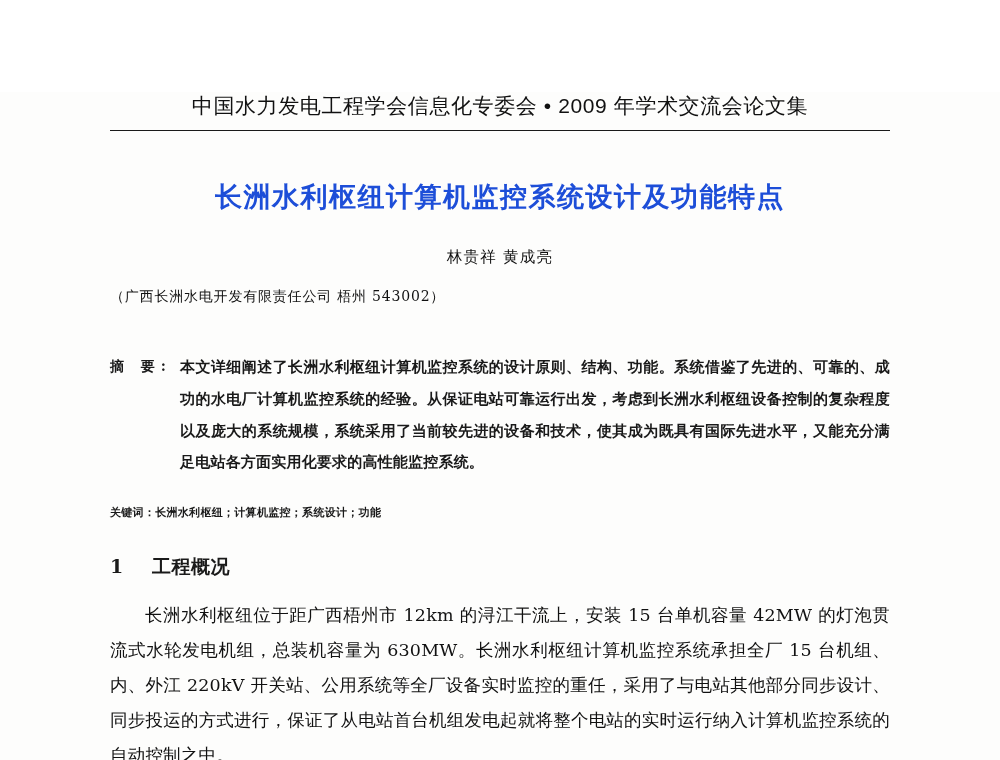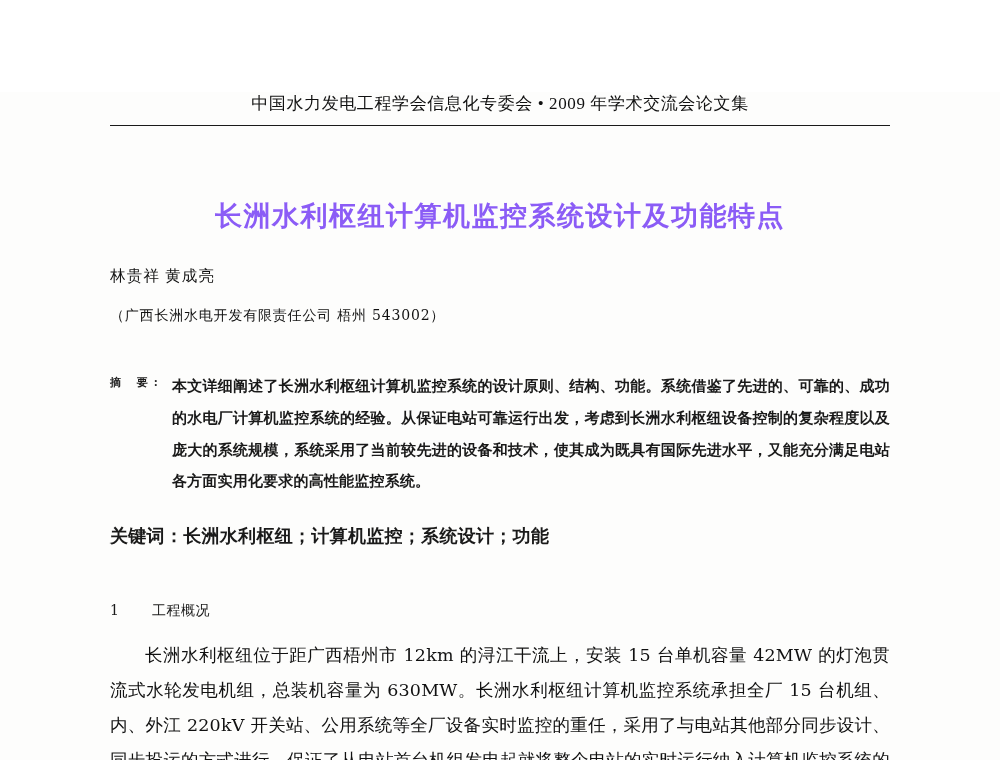--- a/index.html
+++ b/index.html
@@ -18,88 +18,87 @@
     position: relative;
     width: 1000px;
     height: 760px;
     background: #fdfdfc;
     box-sizing: border-box;
     padding: 0 110px;
   }
   .running-head {
     margin-top: 92px;
     text-align: center;
-    font-size: 17px;
+    font-size: 21px;
     letter-spacing: 0.6px;
     color: #111;
-    font-family: Liberation Serif, serif;
+    font-family: Liberation Sans, sans-serif;
   }
   .head-rule {
     margin-top: 10px;
     border-bottom: 1.6px solid #1a1a1a;
     width: 100%;
   }
   .doc-title {
-    margin-top: 72px;
+    margin-top: 48px;
     text-align: center;
     font-size: 27px;
     font-weight: bold;
     letter-spacing: 1.5px;
-    color: #8b5cf6;
+    color: #1d4ed8;
   }
   .authors {
     margin-top: 32px;
-    text-align: left;
+    text-align: center;
     font-size: 15.5px;
     letter-spacing: 1.2px;
     color: #111;
-    font-family: Liberation Serif, serif;
   }
   .affiliation {
     margin-top: 20px;
     text-align: left;
     font-size: 14px;
     letter-spacing: 0.8px;
     color: #111;
   }
   .abstract-block {
     margin-top: 46px;
     display: flex;
     align-items: flex-start;
   }
   .abstract-label {
     flex: 0 0 auto;
-    font-size: 11px;
+    font-size: 14px;
     font-weight: bold;
     letter-spacing: 6px;
     padding-right: 8px;
     white-space: nowrap;
     line-height: 2.12;
   }
   .abstract-text {
     flex: 1 1 auto;
     font-size: 15px;
     font-weight: bold;
     line-height: 2.12;
     text-align: justify;
     letter-spacing: 0.2px;
   }
   .keywords {
     margin-top: 26px;
-    font-size: 18px;
+    font-size: 11px;
     font-weight: bold;
     letter-spacing: 0.3px;
   }
   .keywords .kw-label {
     letter-spacing: 0.3px;
   }
   .section-head {
-    margin-top: 54px;
-    font-size: 14px;
-    font-weight: normal;
+    margin-top: 34px;
+    font-size: 19px;
+    font-weight: bold;
     letter-spacing: 0.5px;
   }
   .section-head .sec-num {
     display: inline-block;
     width: 42px;
   }
   .body-par {
     margin-top: 18px;
     font-size: 17.5px;
     line-height: 2.0;

